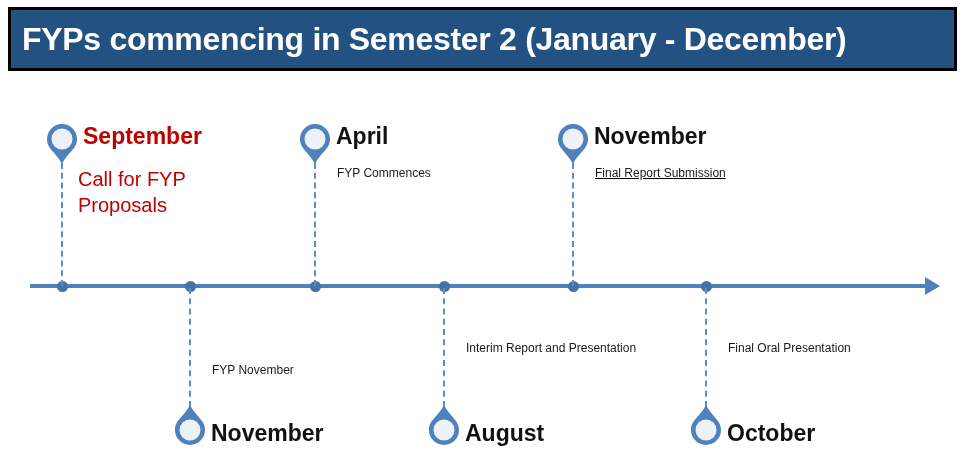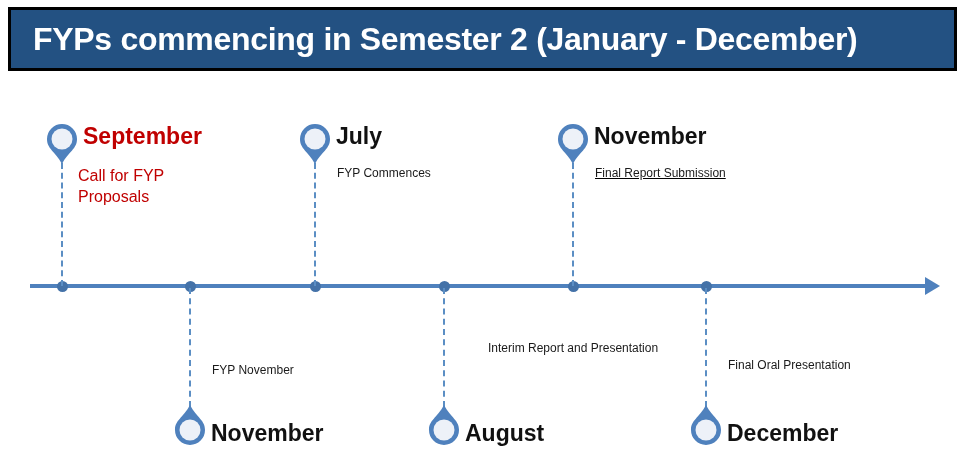--- a/index.html
+++ b/index.html
@@ -27,21 +27,21 @@
     background: #235182;
     border: 3px solid #000000;
     display: flex;
     align-items: center;
   }
   #title-text {
     color: #ffffff;
     font-size: 32px;
     font-weight: bold;
     letter-spacing: -0.3px;
-    padding-left: 22px;
+    padding-left: 11px;
     white-space: nowrap;
     font-family: "Liberation Sans", sans-serif;
   }
 
   
   #timeline {
     position: absolute;
     left: 0;
     top: 78px;
     width: 965px;
@@ -108,21 +108,21 @@
     font-family: "Liberation Sans", sans-serif;
   }
   .entry-desc {
     font-size: 12px;
     font-weight: normal;
     color: #1a1a1a;
     line-height: 1.25;
     font-family: "Liberation Sans", sans-serif;
   }
   .entry.accent .entry-month { color: #C00000; }
-  .entry.accent .entry-desc  { color: #C00000; font-size: 16px; line-height: 1.3; }
+  .entry.accent .entry-desc  { color: #C00000; font-size: 20px; line-height: 1.3; }
 </style>
 </head>
 <body>
 
 <div id="title-banner">
   <span id="title-text">FYPs commencing in Semester 2 (January - December)</span>
 </div>
 
 <div id="timeline">
 
@@ -170,35 +170,35 @@
       <div class="entry" style="left: 212px; width: 230px; top: 285px;">
         <div class="entry-desc">FYP November</div>
       </div>
       <div class="pin" style="left: 298px; top: 44px;">
         <svg width="34" height="44" viewBox="0 0 34 44">
           <path d="M17 42 C 24 29, 32 27, 32 17 A 15 15 0 1 0 2 17 C 2 27, 10 29, 17 42 Z" fill="#4F81BD"></path>
           <circle cx="17" cy="17" r="10.5" fill="#EDF1F8" stroke="#4F81BD" stroke-width="0"></circle>
         </svg>
       </div>
       <div class="entry" style="left: 336px; top: 46px;">
-        <div class="entry-month">July</div>
+        <div class="entry-month">April</div>
       </div>
       <div class="entry" style="left: 337px; top: 88px; width: 260px;">
         <div class="entry-desc">FYP Commences</div>
       </div>
       <div class="pin" style="left: 427px; top: 325px;">
         <svg width="34" height="44" viewBox="0 0 34 44">
           <path d="M17 2 C 24 15, 32 17, 32 27 A 15 15 0 1 1 2 27 C 2 17, 10 15, 17 2 Z" fill="#4F81BD"></path>
           <circle cx="17" cy="27" r="10.5" fill="#EDF1F8" stroke="#4F81BD" stroke-width="0"></circle>
         </svg>
       </div>
       <div class="entry" style="left: 465px; top: 343px;">
         <div class="entry-month">August</div>
       </div>
-      <div class="entry" style="left: 466px; width: 230px; top: 263px; margin-left: 22px;">
+      <div class="entry" style="left: 466px; width: 230px; top: 263px;">
         <div class="entry-desc">Interim Report and Presentation</div>
       </div>
       <div class="pin" style="left: 556px; top: 44px;">
         <svg width="34" height="44" viewBox="0 0 34 44">
           <path d="M17 42 C 24 29, 32 27, 32 17 A 15 15 0 1 0 2 17 C 2 27, 10 29, 17 42 Z" fill="#4F81BD"></path>
           <circle cx="17" cy="17" r="10.5" fill="#EDF1F8" stroke="#4F81BD" stroke-width="0"></circle>
         </svg>
       </div>
       <div class="entry" style="left: 594px; top: 46px;">
         <div class="entry-month">November</div>
@@ -206,20 +206,20 @@
       <div class="entry" style="left: 595px; top: 88px; width: 260px; text-decoration: underline;">
         <div class="entry-desc">Final Report Submission</div>
       </div>
       <div class="pin" style="left: 689px; top: 325px;">
         <svg width="34" height="44" viewBox="0 0 34 44">
           <path d="M17 2 C 24 15, 32 17, 32 27 A 15 15 0 1 1 2 27 C 2 17, 10 15, 17 2 Z" fill="#4F81BD"></path>
           <circle cx="17" cy="27" r="10.5" fill="#EDF1F8" stroke="#4F81BD" stroke-width="0"></circle>
         </svg>
       </div>
       <div class="entry" style="left: 727px; top: 343px;">
-        <div class="entry-month">December</div>
-      </div>
-      <div class="entry" style="left: 728px; width: 230px; top: 263px; margin-top: 17px;">
+        <div class="entry-month">October</div>
+      </div>
+      <div class="entry" style="left: 728px; width: 230px; top: 263px;">
         <div class="entry-desc">Final Oral Presentation</div>
       </div>
     </div>
 
 </div>
 
 </body></html>

